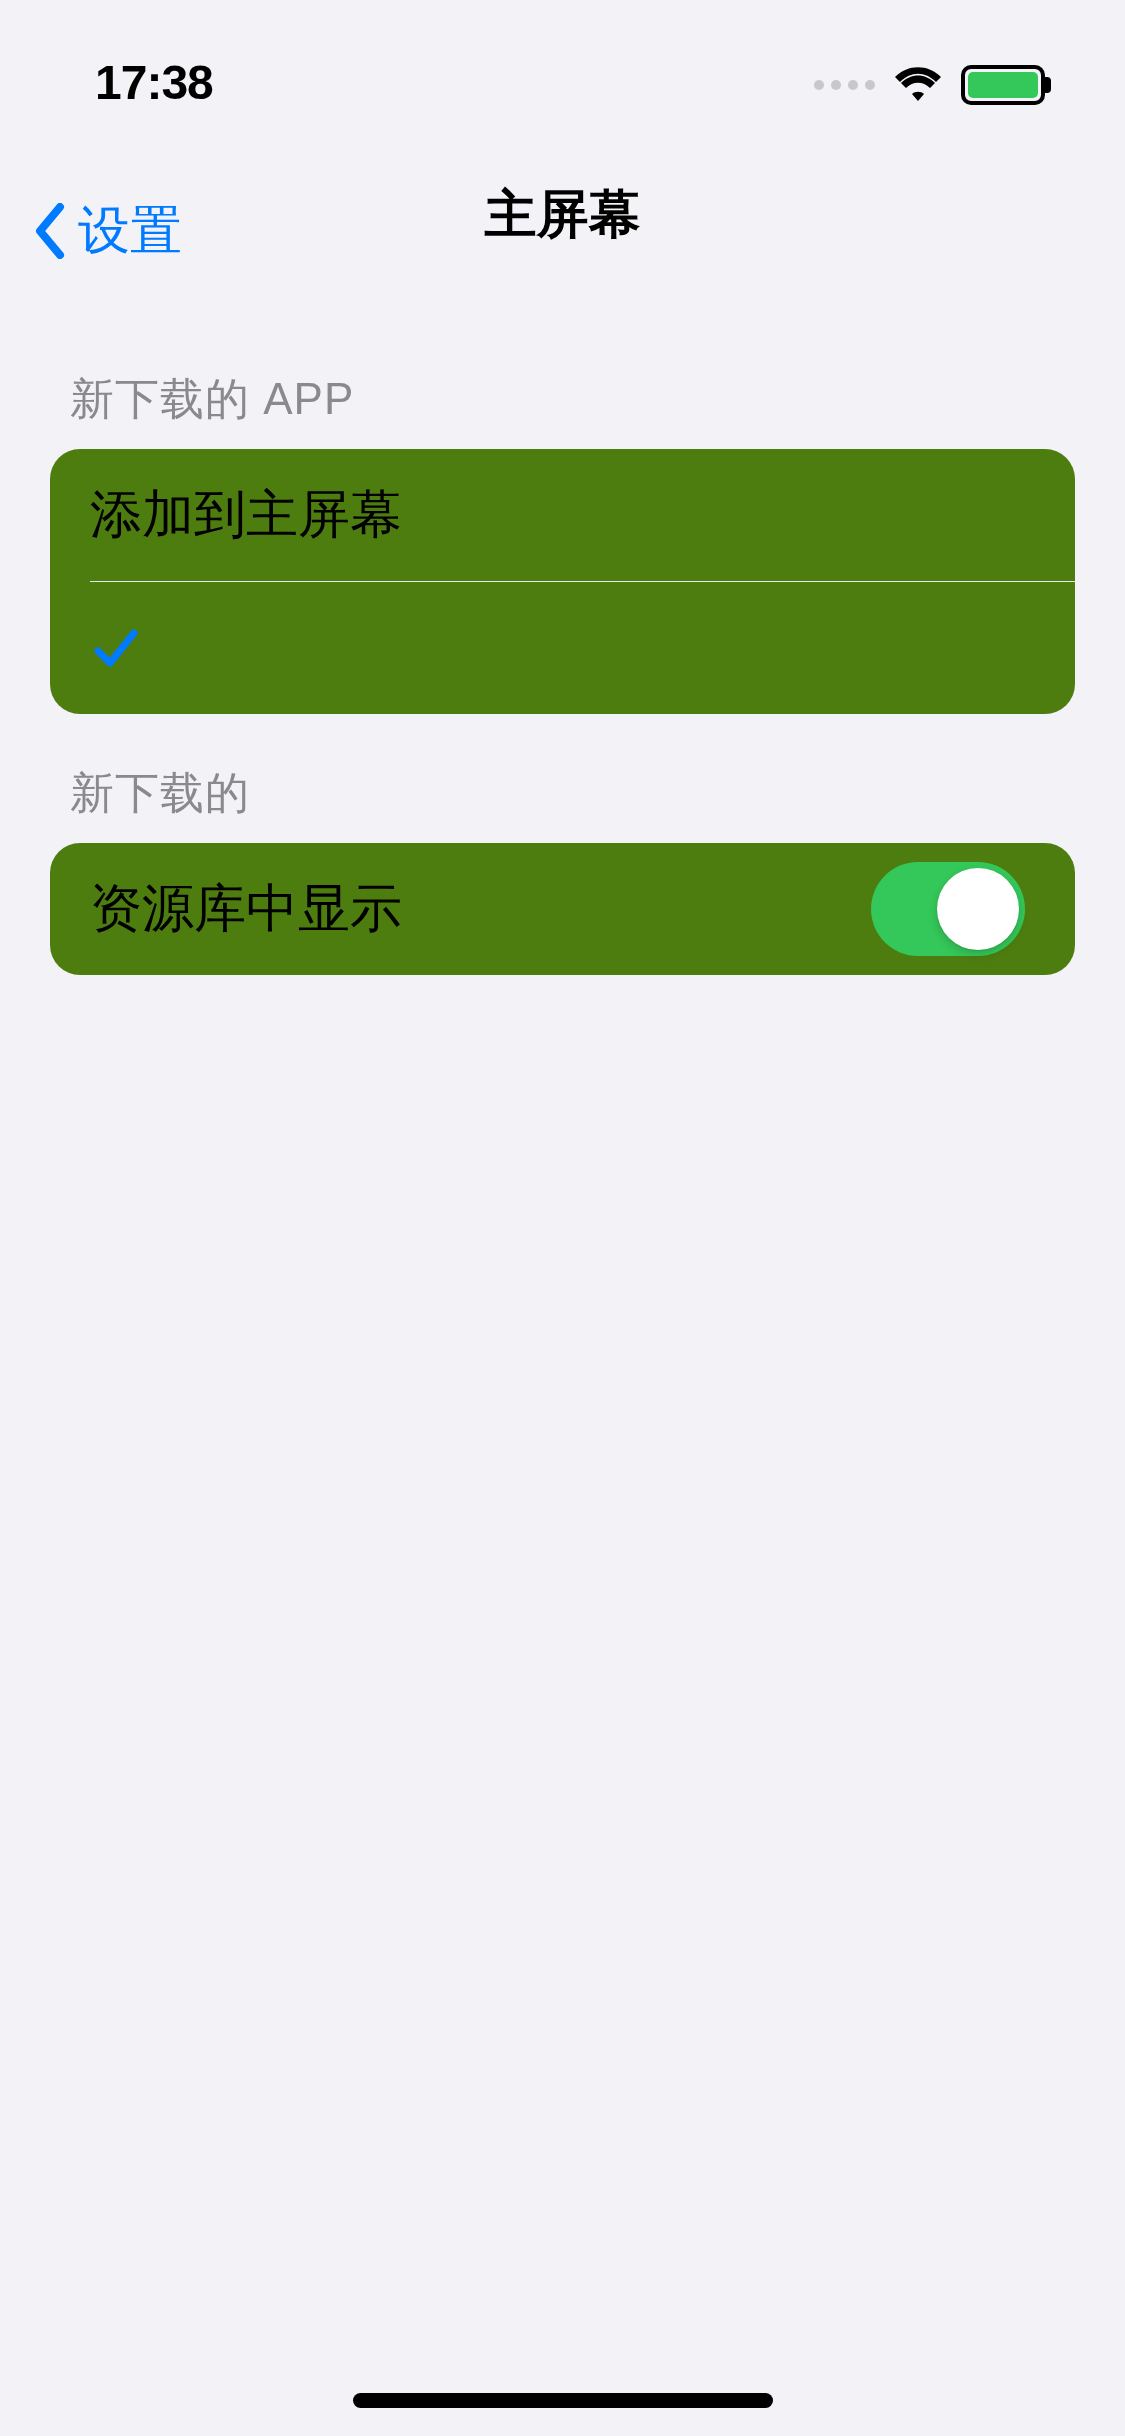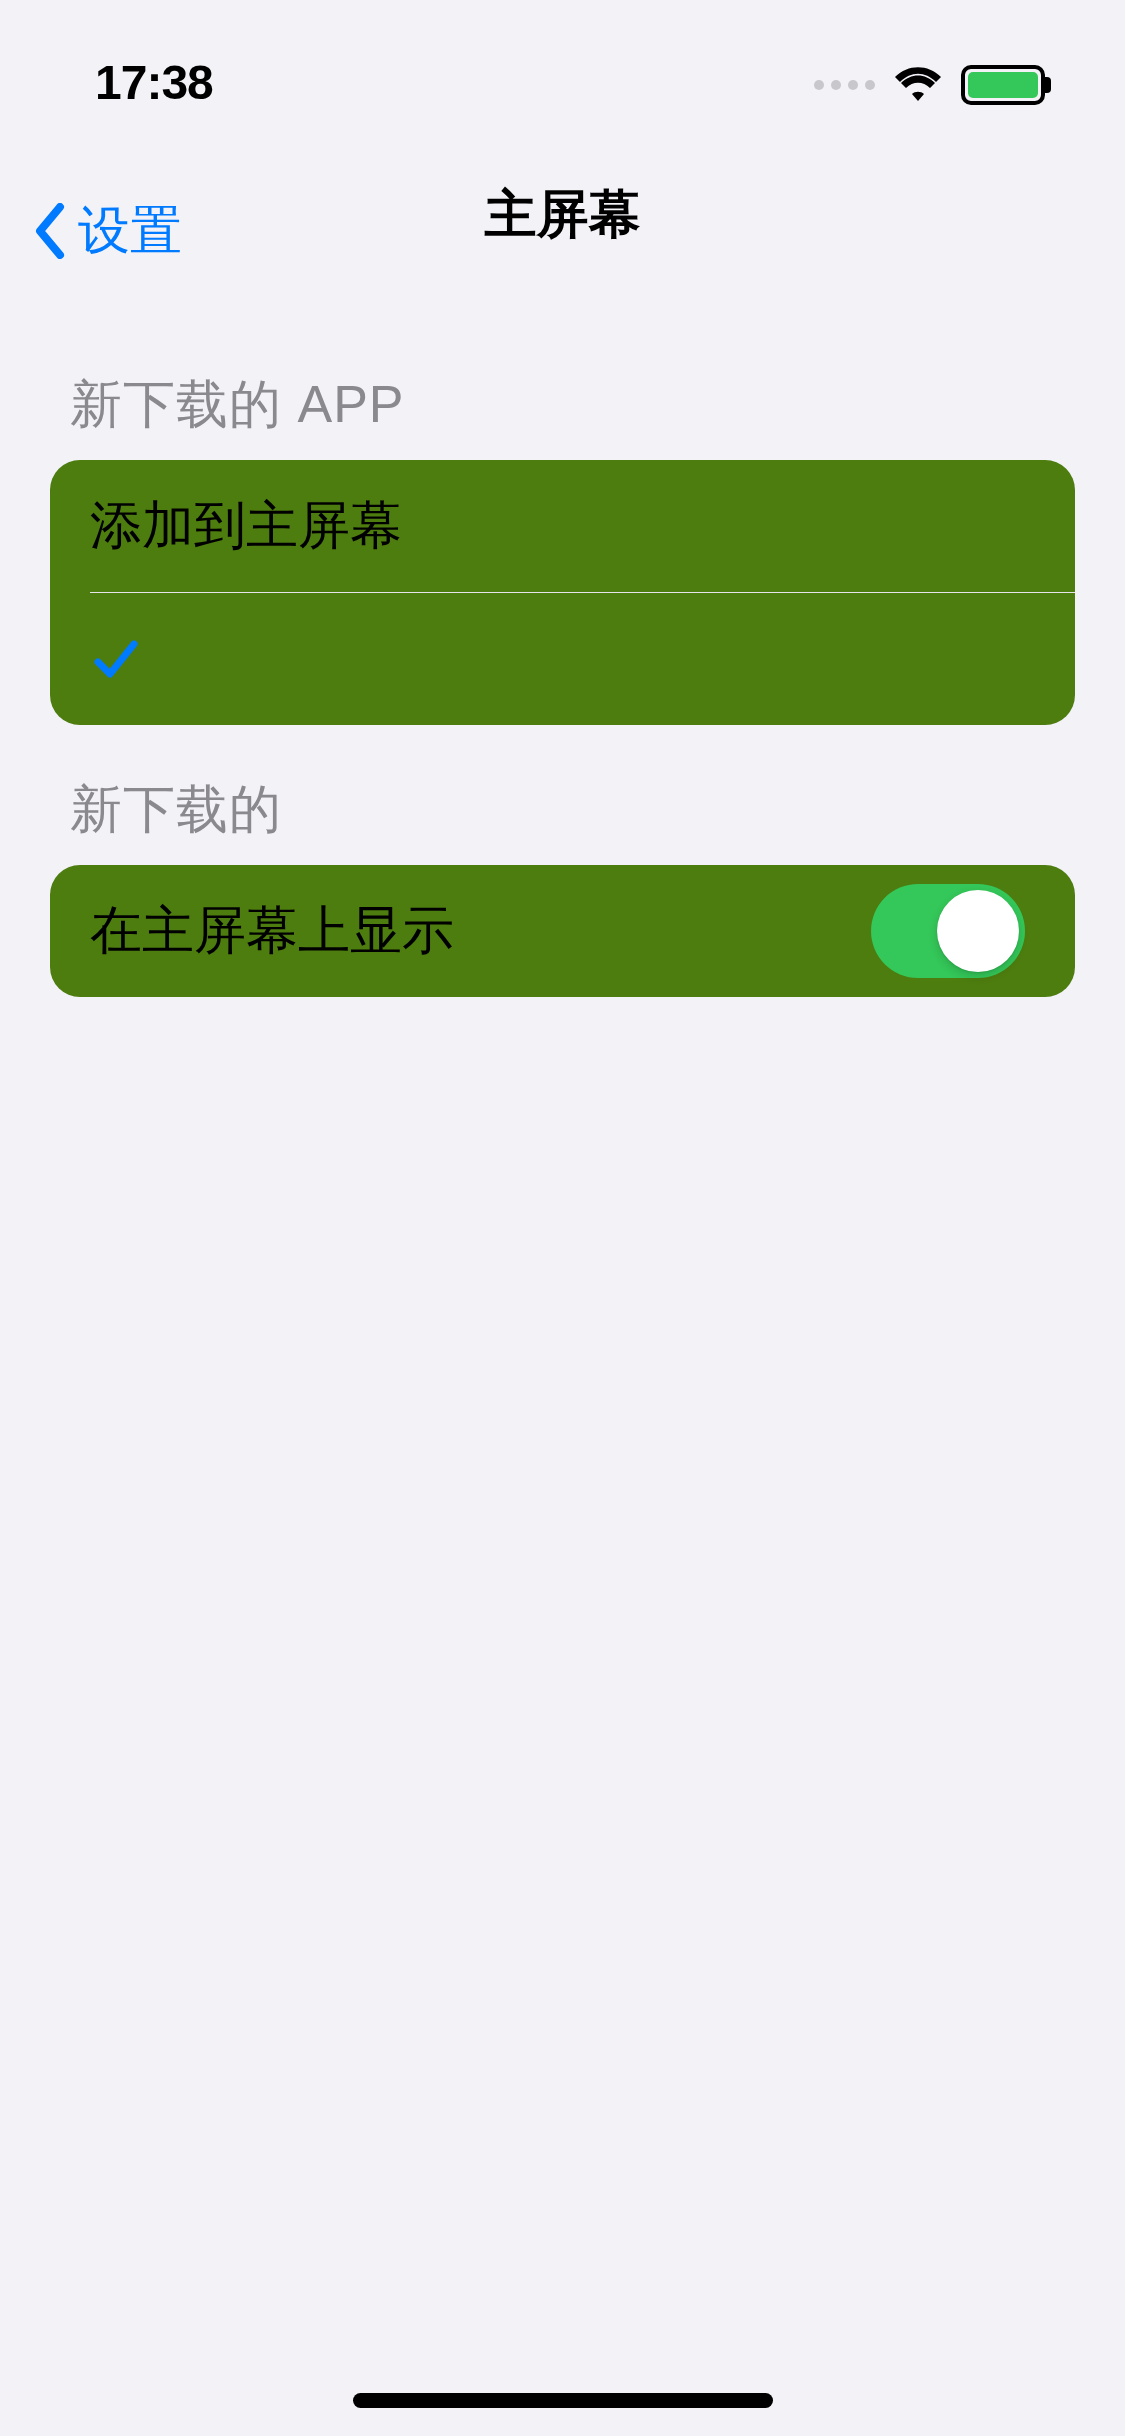--- a/index.html
+++ b/index.html
@@ -117,21 +117,21 @@
     
     .content {
       position: absolute;
       top: 320px;
       left: 0;
       right: 0;
       padding: 0 50px;
     }
 
     .section-header {
-      font-size: 52px;
+      font-size: 44px;
       color: #8a8a8e;
       padding: 50px 20px 20px 20px;
       letter-spacing: 1px;
     }
 
     .group {
       background: #4d7c0f;
       border-radius: 30px;
       overflow: hidden;
     }
@@ -246,21 +246,21 @@
             <polyline points="8,28 20,40 44,10" fill="none" stroke="#007aff" stroke-width="7" stroke-linecap="round" stroke-linejoin="round"></polyline>
           </svg>
       </span>
     </div>
   </div>
 
   <div class="section-header">新下载的</div>
 
   <div class="group">
     <div class="row">
-      <span class="row-label">在主屏幕上显示</span>
+      <span class="row-label">资源库中显示</span>
       <div class="switch switch-on">
         <div class="knob"></div>
       </div>
     </div>
   </div>
 
 </div>
 
 <div class="home-indicator"></div>
 

